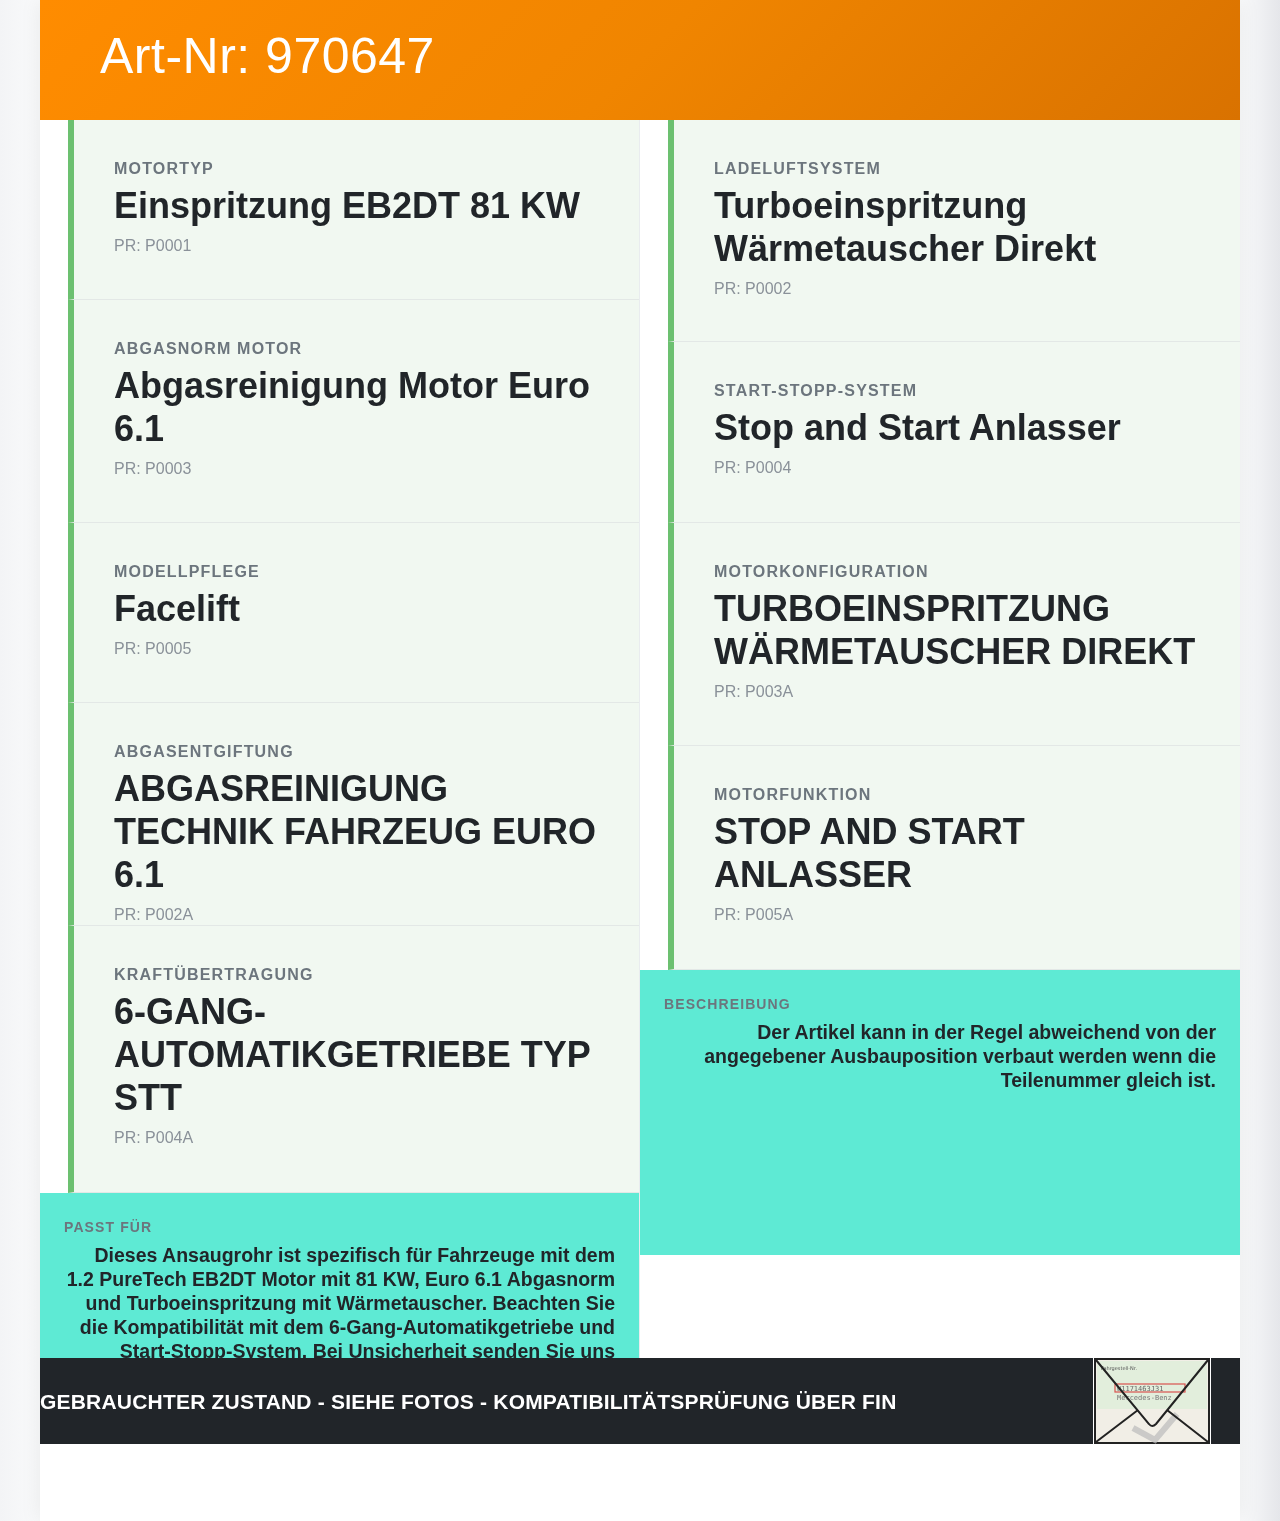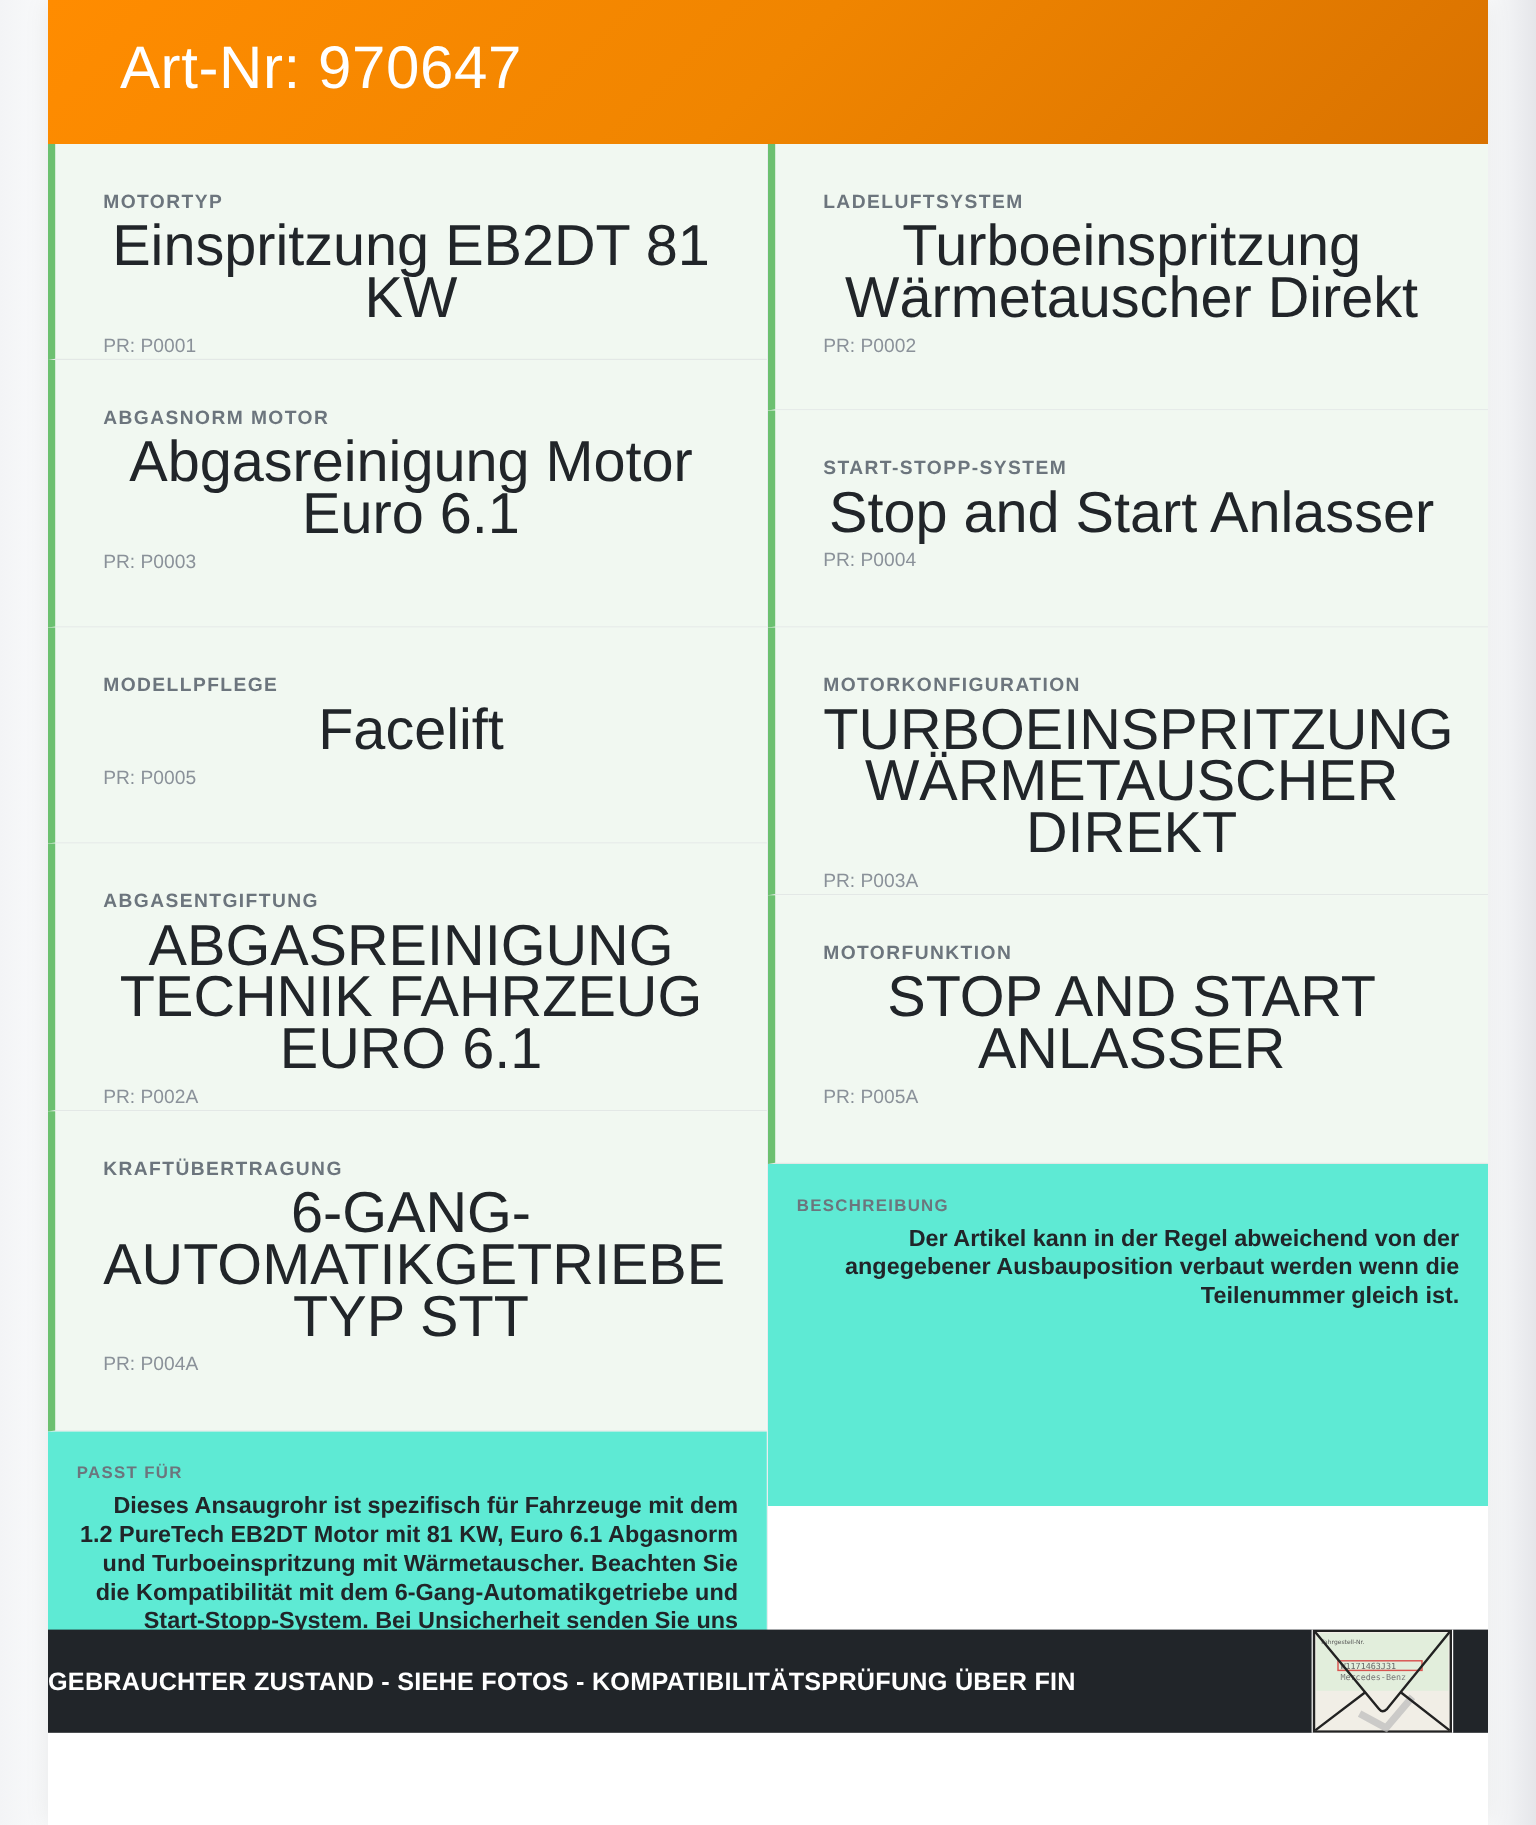--- a/index.html
+++ b/index.html
@@ -25,28 +25,29 @@
       margin-top: -8px;
     }
     .columns { display: flex; }
     .col { width: 600px; position: relative; }
     .col.left { border-right: 1px solid #e9ecef; }
     .card {
       background: #f1f8f1;
       border-left: 6px solid #6cc070;
       border-bottom: 1px solid #e3e8e6;
       padding: 40px 40px 40px 40px;
+      margin-left: 28px;
     }
     .card .label {
       font-size: 16px; font-weight: 700; letter-spacing: 1.2px;
       color: #6c757d; text-transform: uppercase;
       margin-bottom: 6px;
     }
     .card .value {
-      font-size: 48px; font-weight: 400; color: #212529; line-height: 43px; text-align: center;
+      font-size: 36px; font-weight: 700; color: #212529; line-height: 43px;
     }
     .card .code {
       font-size: 16px; color: #8a9199; margin-top: 10px;
     }
     .info {
       padding: 26px 24px 20px 24px;
       background: #5eead4;
     }
     .info .label {
       font-size: 14px; font-weight: 700; letter-spacing: 1.1px; color: #6c757d;

